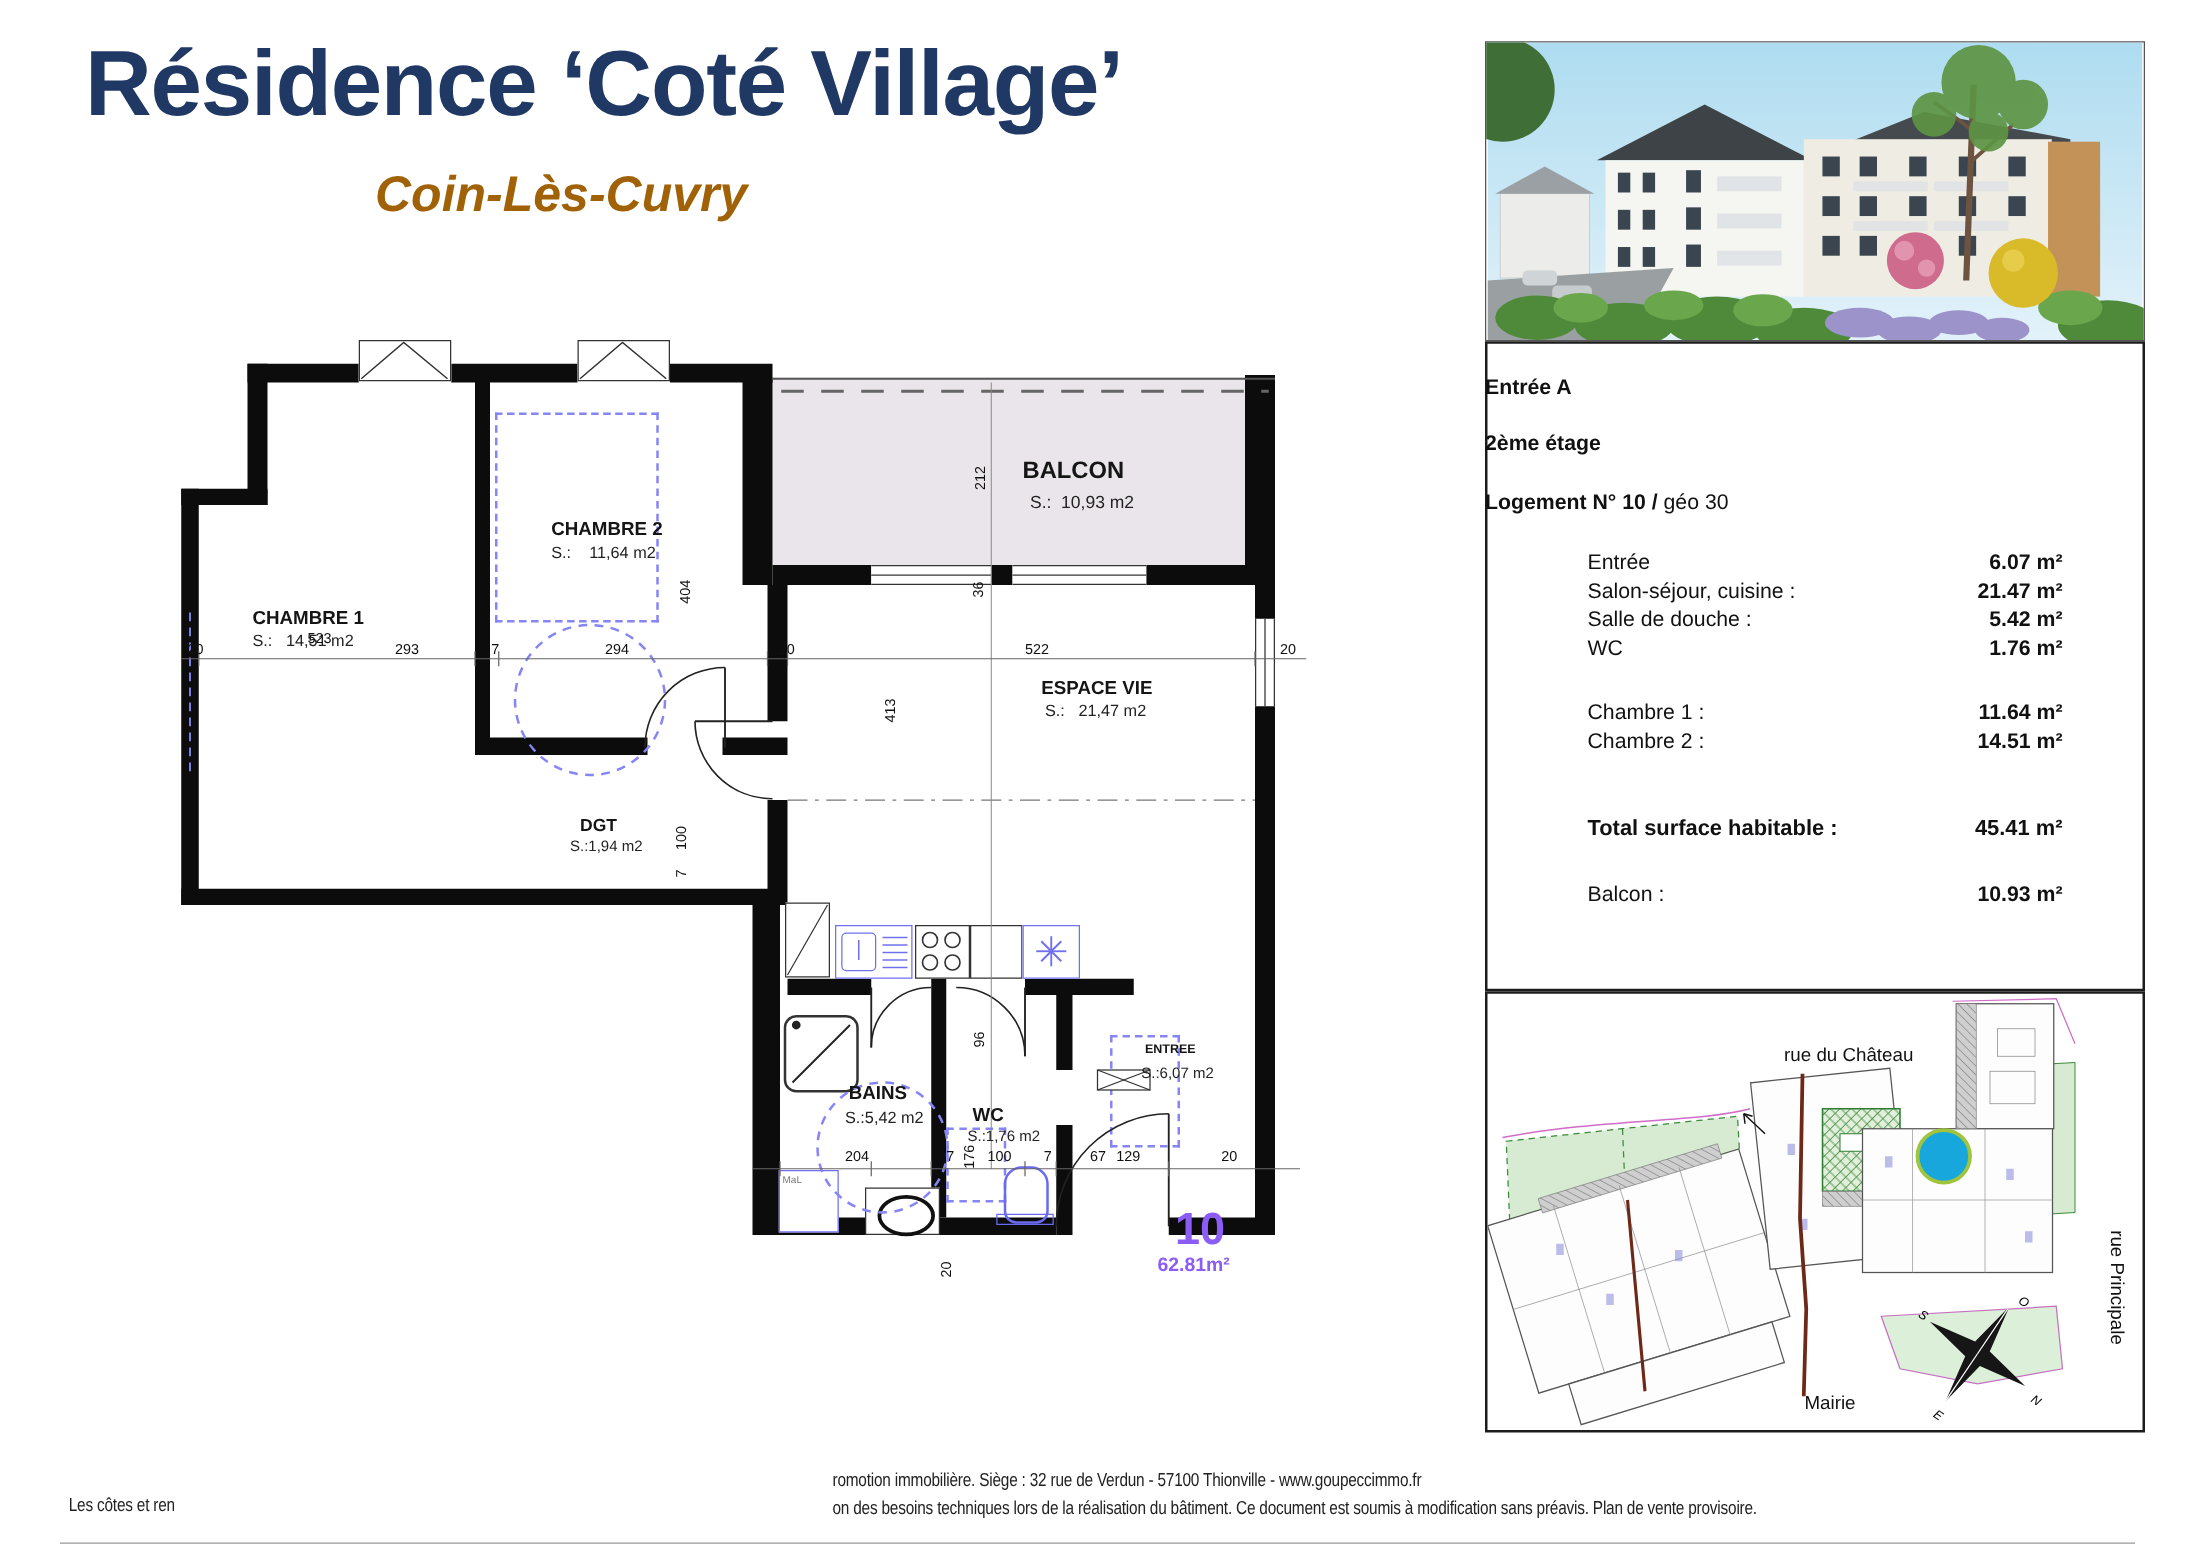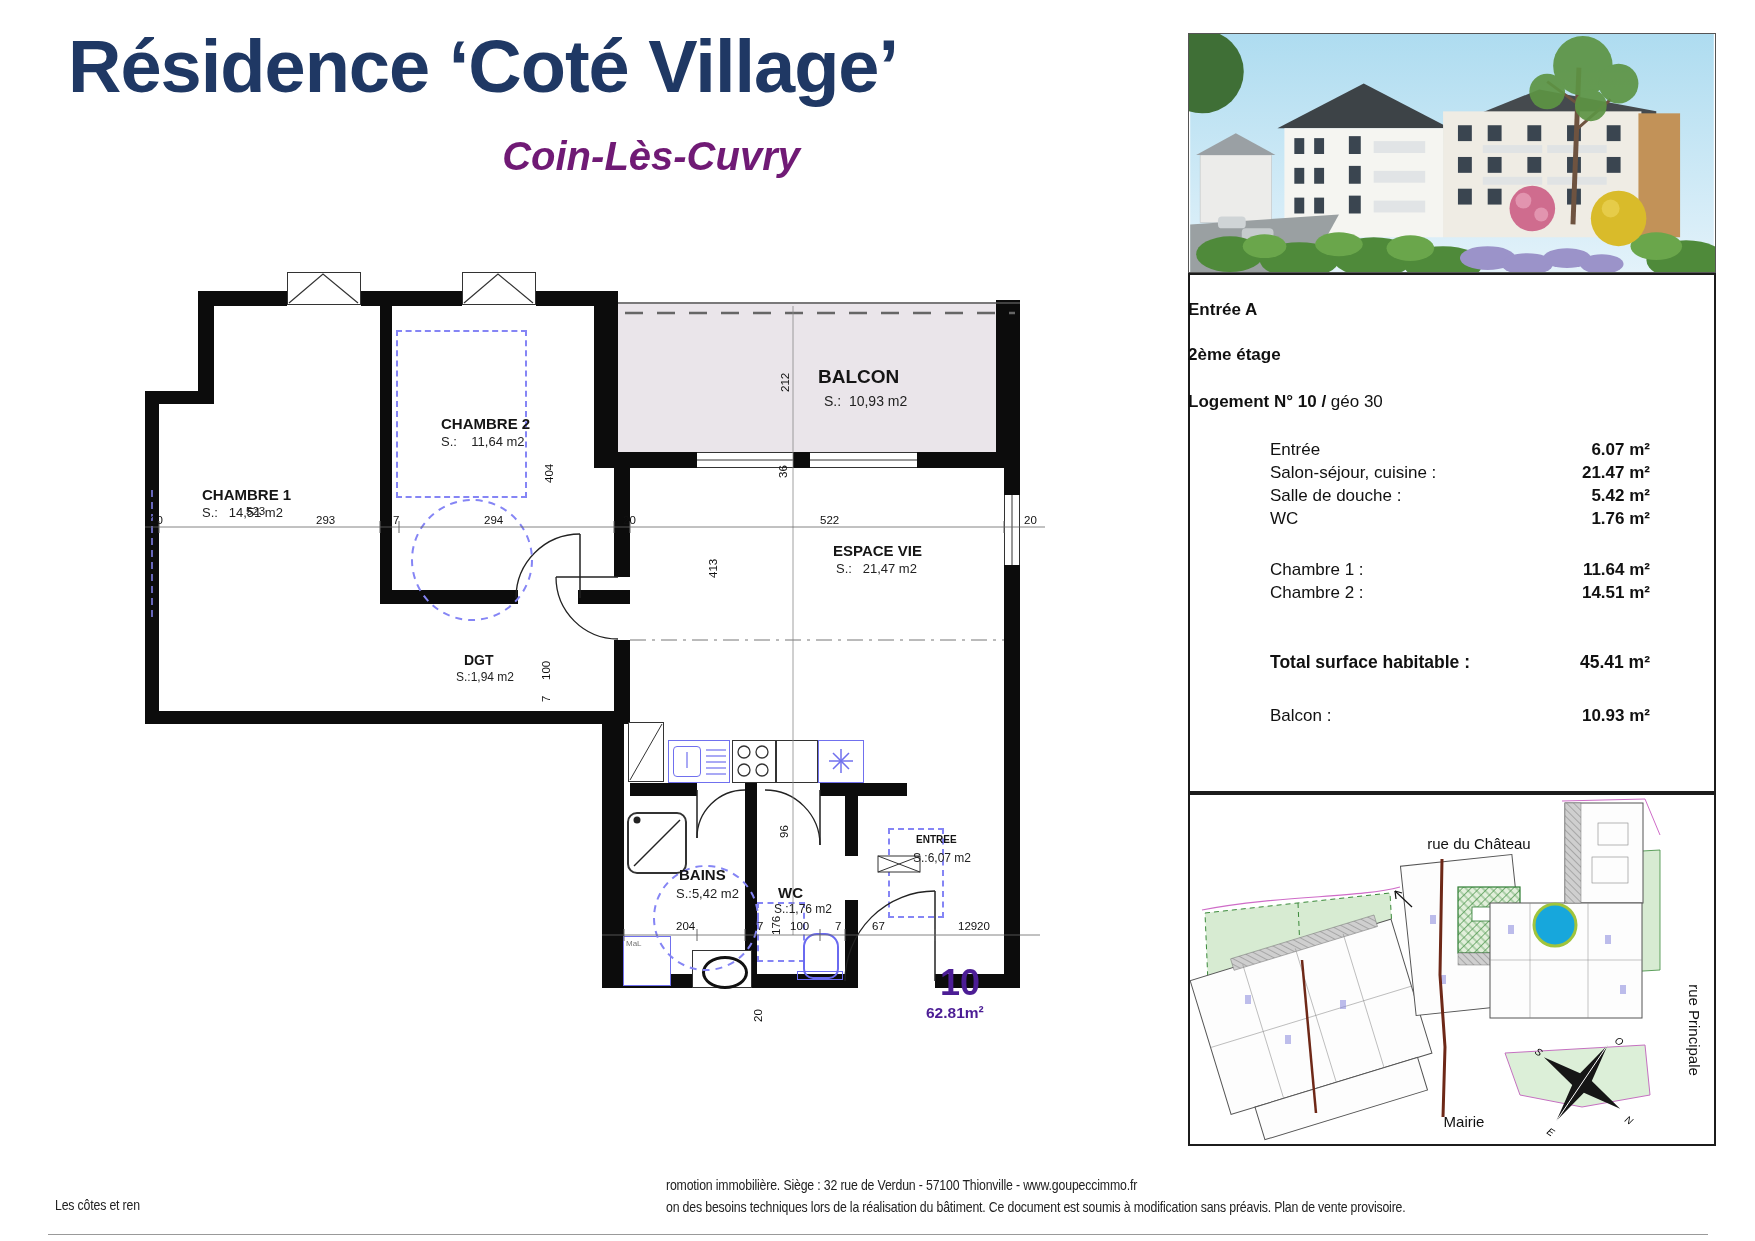--- a/index.html
+++ b/index.html
@@ -1,33 +1,33 @@
 <!DOCTYPE html>
 <html><head>
 <meta charset="utf-8">
 <style>
   html,body{margin:0;padding:0;background:#fff;}
   body{width:1755px;height:1241px;position:relative;font-family:"Liberation Sans",sans-serif;overflow:hidden;}
   .abs{position:absolute;}
   
   .title{position:absolute;left:68px;top:24px;width:1030px;font-size:74px;font-weight:700;letter-spacing:-1px;color:#1f3864;white-space:nowrap;}
-  .subtitle{position:absolute;left:300px;top:134px;width:500px;text-align:right;font-size:40px;font-style:italic;font-weight:600;color:#701a75;}
+  .subtitle{position:absolute;left:300px;top:134px;width:500px;text-align:left;font-size:40px;font-style:italic;font-weight:600;color:#a16207;}
   
   .w{position:absolute;background:#0c0c0c;}
   .win{position:absolute;background:#fff;border:1px solid #333;box-sizing:border-box;}
   .gapwin{position:absolute;background:#fff;border-top:1px solid #333;border-bottom:1px solid #333;box-sizing:border-box;}
   .balcony{position:absolute;left:618px;top:302px;width:378px;height:166px;background:#eae5ea;}
   .dim{position:absolute;font-size:11.5px;color:#111;white-space:pre;}
   .dim.v{transform:rotate(-90deg);transform-origin:0 0;}
   .rname{position:absolute;font-weight:700;color:#151515;white-space:pre;}
   .rarea{position:absolute;color:#222;white-space:pre;}
   .dashblue{position:absolute;border:2px dashed #8585f5;box-sizing:border-box;}
   .fixb{position:absolute;border:1.5px solid #7070ee;box-sizing:border-box;background:#fff;}
   .fixk{position:absolute;border:1.5px solid #333;box-sizing:border-box;background:#fff;}
-  .unitnum{position:absolute;font-weight:700;color:#4c1d95;}
+  .unitnum{position:absolute;font-weight:700;color:#8b5cf6;}
   
   .photo{position:absolute;left:1188px;top:33px;width:528px;height:240px;border:1px solid #555;box-sizing:border-box;}
   .panel{position:absolute;left:1188px;top:273px;width:528px;height:520px;border:2px solid #1c1c1c;box-sizing:border-box;background:#fff;}
   .siteplan{position:absolute;left:1188px;top:793px;width:528px;height:353px;border:2px solid #1c1c1c;box-sizing:border-box;background:#fff;}
   .pc{position:absolute;left:1188px;width:528px;font-size:17px;color:#111;}
   .plabel{position:absolute;left:1270px;font-size:17px;color:#111;white-space:pre;}
   .pval{position:absolute;left:1500px;width:150px;text-align:right;font-size:17px;color:#111;white-space:pre;font-weight:bold;}
   .pbold{font-weight:700;}
   
   .foot{position:absolute;font-size:15px;color:#222;white-space:nowrap;}
@@ -194,21 +194,21 @@
   <span class="dim" style="left:484px;top:514px">294</span>
   <span class="dim" style="left:623px;top:514px">20</span>
   <span class="dim" style="left:820px;top:514px">522</span>
   <span class="dim" style="left:1024px;top:514px">20</span>
 
   <span class="dim" style="left:676px;top:920px">204</span>
   <span class="dim" style="left:757px;top:920px">7</span>
   <span class="dim" style="left:790px;top:920px">100</span>
   <span class="dim" style="left:835px;top:920px">7</span>
   <span class="dim" style="left:872px;top:920px">67</span>
-  <span class="dim" style="left:958px;top:920px">129</span>
+  <span class="dim" style="left:893px;top:920px">129</span>
   <span class="dim" style="left:977px;top:920px">20</span>
 
   <span class="dim v" style="left:779px;top:392px">212</span>
   <span class="dim v" style="left:777px;top:478px">36</span>
   <span class="dim v" style="left:543px;top:483px">404</span>
   <span class="dim v" style="left:707px;top:578px">413</span>
   <span class="dim v" style="left:540px;top:680px">100</span>
   <span class="dim v" style="left:540px;top:702px">7</span>
   <span class="dim v" style="left:778px;top:838px">96</span>
   <span class="dim v" style="left:770px;top:935px">176</span>

